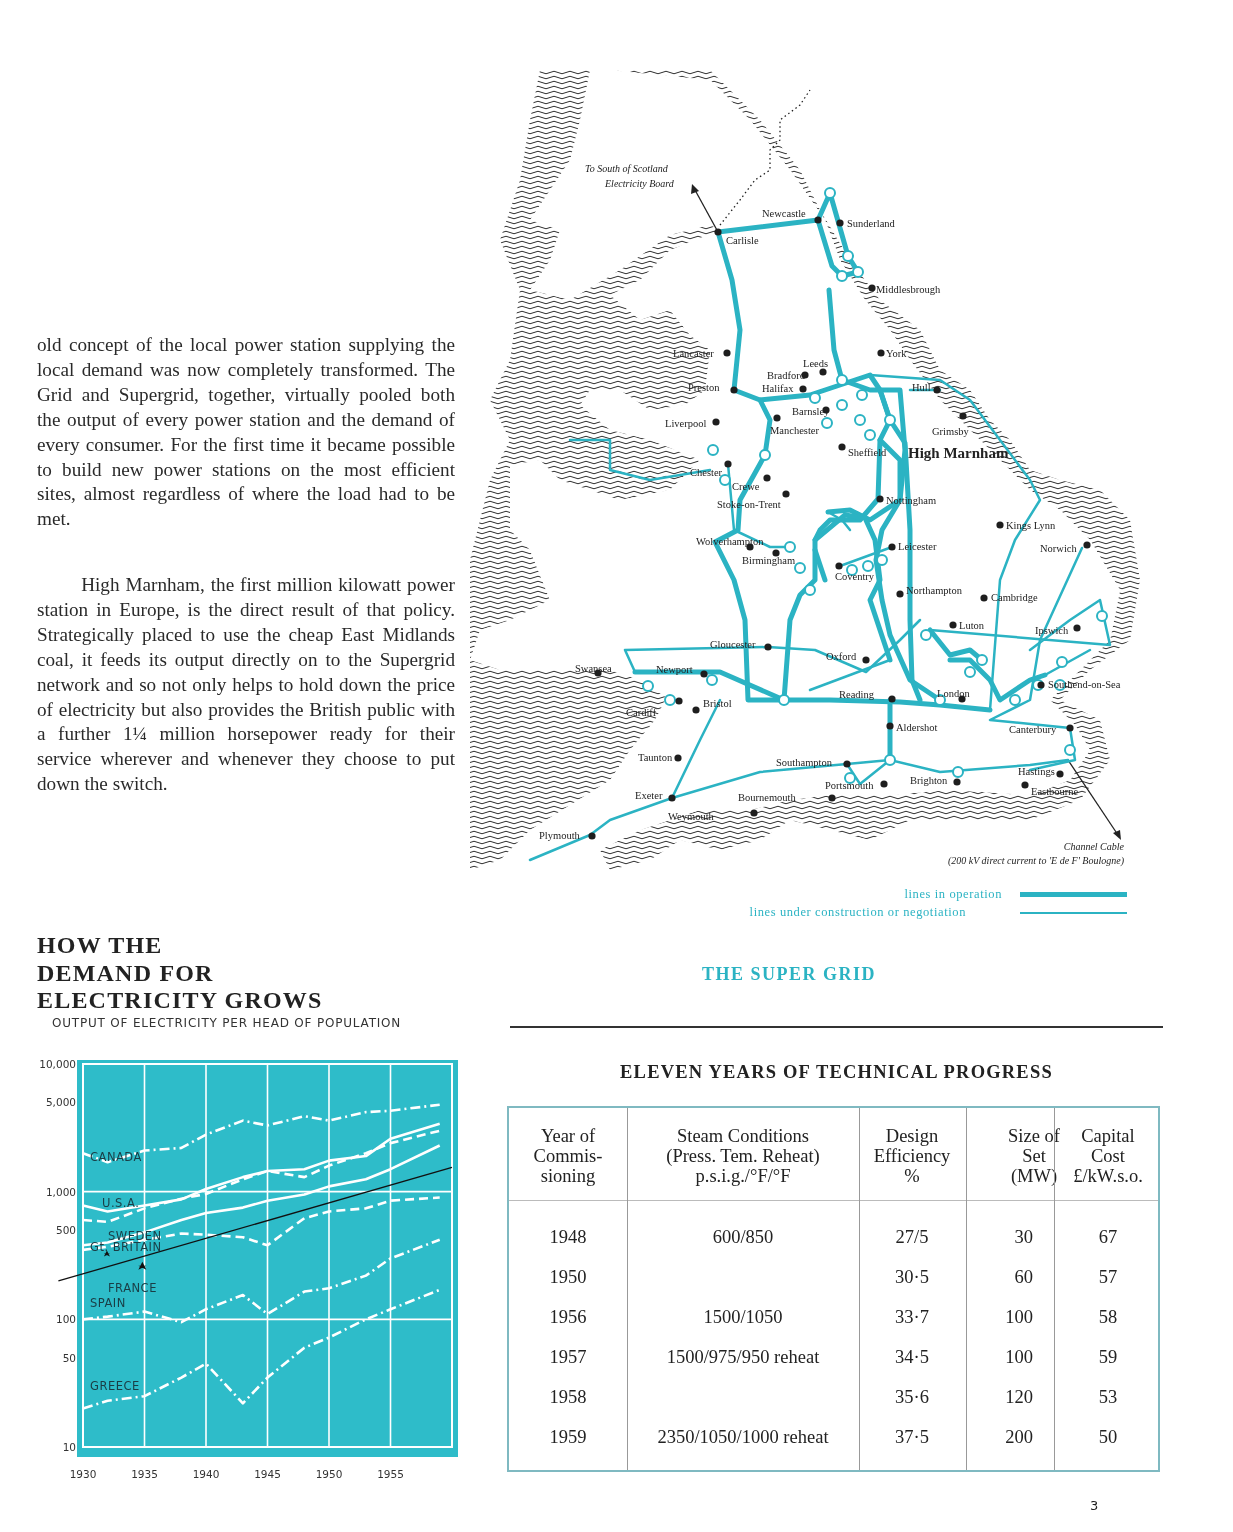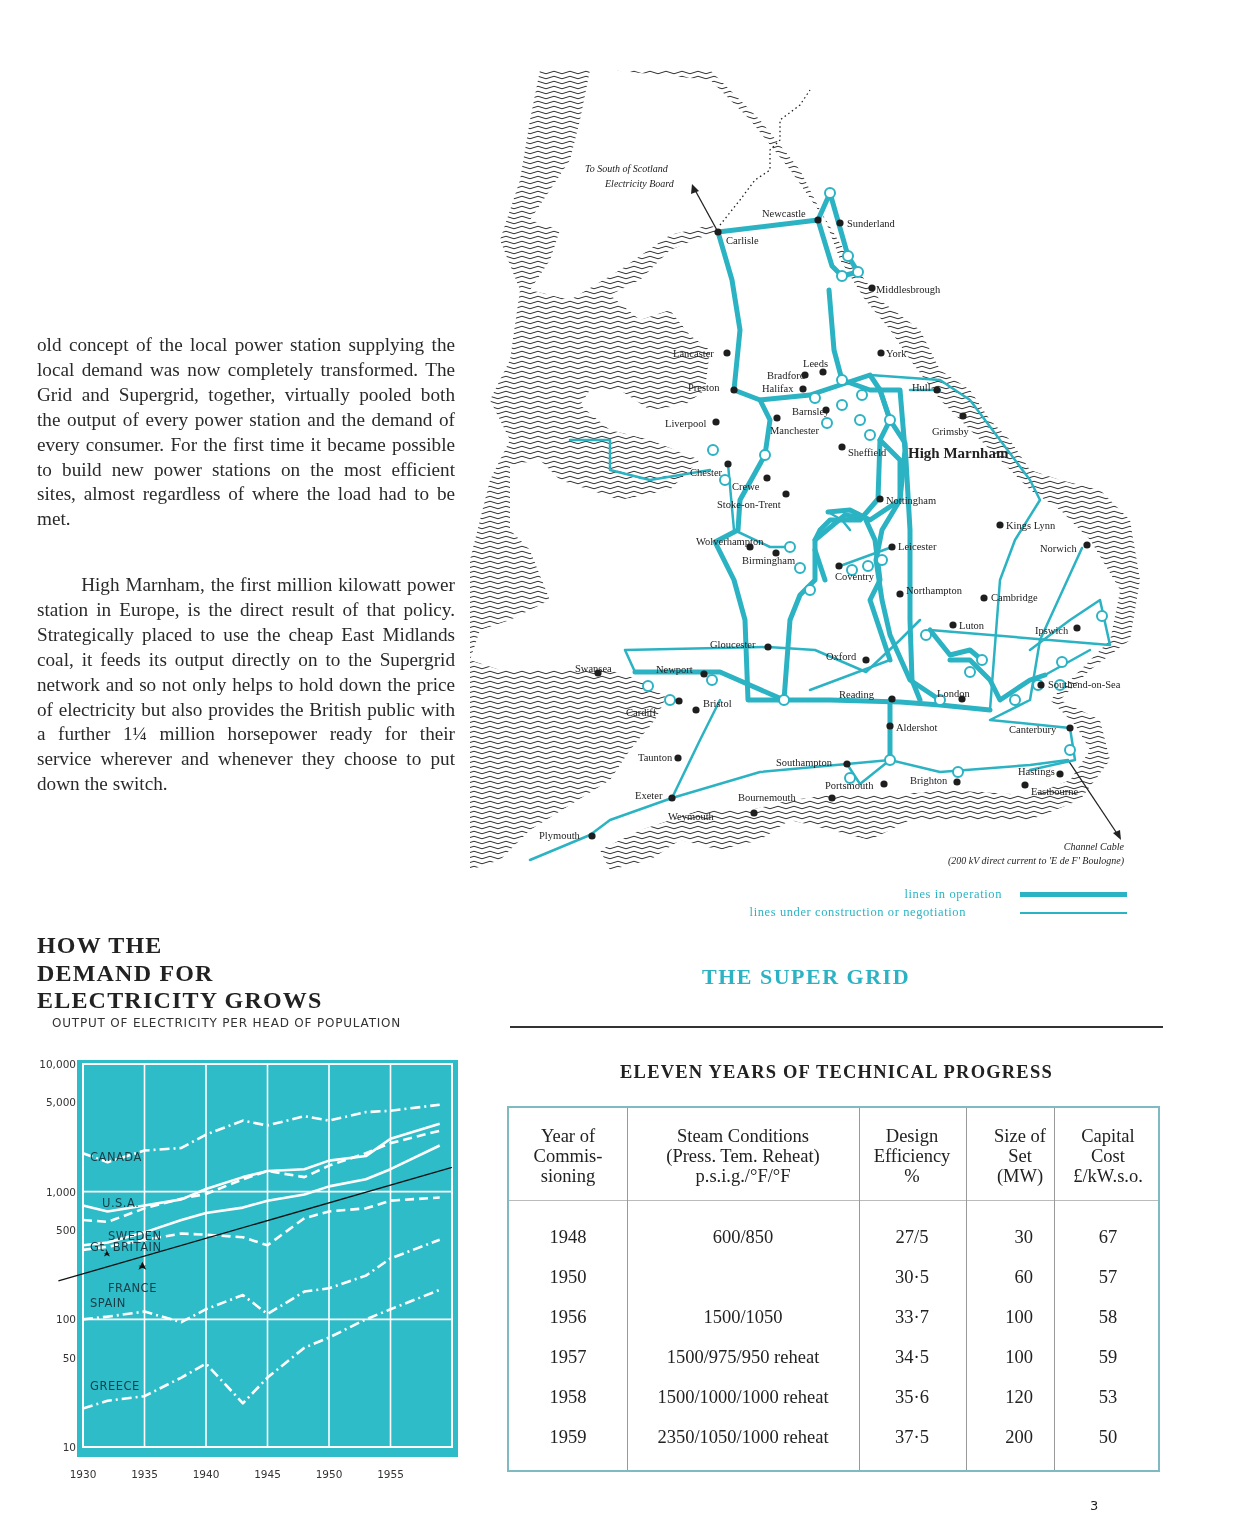--- a/index.html
+++ b/index.html
@@ -23,21 +23,21 @@
   .city-big { font-family: "Liberation Serif", serif; font-size: 15px; font-weight: bold; fill: #222; }
   .note-label { font-family: "Liberation Serif", serif; font-size: 10px; font-style: italic; fill: #222; }
 
   .legend-row { position: absolute; right: 0; display: flex; align-items: center; }
   .legend-text { font-size: 12.5px; color: #2bb3c3; letter-spacing: 0.6px; margin-right: 18px; white-space: nowrap; }
   .legend-swatch { width: 107px; background: #2bb3c3; }
   #legend-1 { top: 887px; left: 700px; width: 427px; justify-content: flex-end; position: absolute; }
   #legend-2 { top: 905px; left: 700px; width: 427px; justify-content: flex-end; position: absolute; gap: 36px; }
 
   #map-title {
-    position: absolute; left: 702px; top: 964px; font-size: 22px; font-weight: bold;
+    position: absolute; left: 702px; top: 964px; font-size: 18px; font-weight: bold;
     color: #2bb3c3; letter-spacing: 1.5px;
   }
 
   #chart-heading {
     position: absolute; left: 37px; top: 932px; font-size: 24px; font-weight: bold;
     line-height: 27.5px; letter-spacing: 1.2px; color: #222;
   }
 
   #chart-wrap { position: absolute; left: 30px; top: 1040px; width: 440px; height: 440px; }
   #chart-title {
@@ -463,21 +463,21 @@
       <div class="th" style="left: 118px; width: 232px;">
         <div>Steam Conditions</div>
         <div>(Press. Tem. Reheat)</div>
         <div>p.s.i.g./°F/°F</div>
       </div>
       <div class="th" style="left: 349.5px; width: 107px;">
         <div>Design</div>
         <div>Efficiency</div>
         <div>%</div>
       </div>
-      <div class="th" style="left: 460px; width: 88px; padding-left: 7px;">
+      <div class="th" style="left: 474px; width: 88px; padding-left: 7px;">
         <div>Size of</div>
         <div>Set</div>
         <div>(MW)</div>
       </div>
       <div class="th" style="left: 545px; width: 108px;">
         <div>Capital</div>
         <div>Cost</div>
         <div>£/kW.s.o.</div>
       </div>
     </div>
@@ -508,21 +508,20 @@
       </div>
       <div class="td-row" style="top: 229px;">
         <div class="td" style="left: 0px; width: 118px;">1957</div>
         <div class="td" style="left: 118px; width: 232px;">1500/975/950 reheat</div>
         <div class="td" style="left: 349.5px; width: 107px;">34·5</div>
         <div class="td" style="left: 470px; width: 54px; text-align: right;">100</div>
         <div class="td" style="left: 545px; width: 108px;">59</div>
       </div>
       <div class="td-row" style="top: 269px; padding-left: 8px;">
         <div class="td" style="left: 0px; width: 118px;">1958</div>
-        <div class="td" style="left: 118px; width: 232px;">1500/1000/1000 reheat</div>
         <div class="td" style="left: 349.5px; width: 107px;">35·6</div>
         <div class="td" style="left: 470px; width: 54px; text-align: right;">120</div>
         <div class="td" style="left: 545px; width: 108px;">53</div>
       </div>
       <div class="td-row" style="top: 309px;">
         <div class="td" style="left: 0px; width: 118px;">1959</div>
         <div class="td" style="left: 118px; width: 232px;">2350/1050/1000 reheat</div>
         <div class="td" style="left: 349.5px; width: 107px;">37·5</div>
         <div class="td" style="left: 470px; width: 54px; text-align: right;">200</div>
         <div class="td" style="left: 545px; width: 108px;">50</div>

